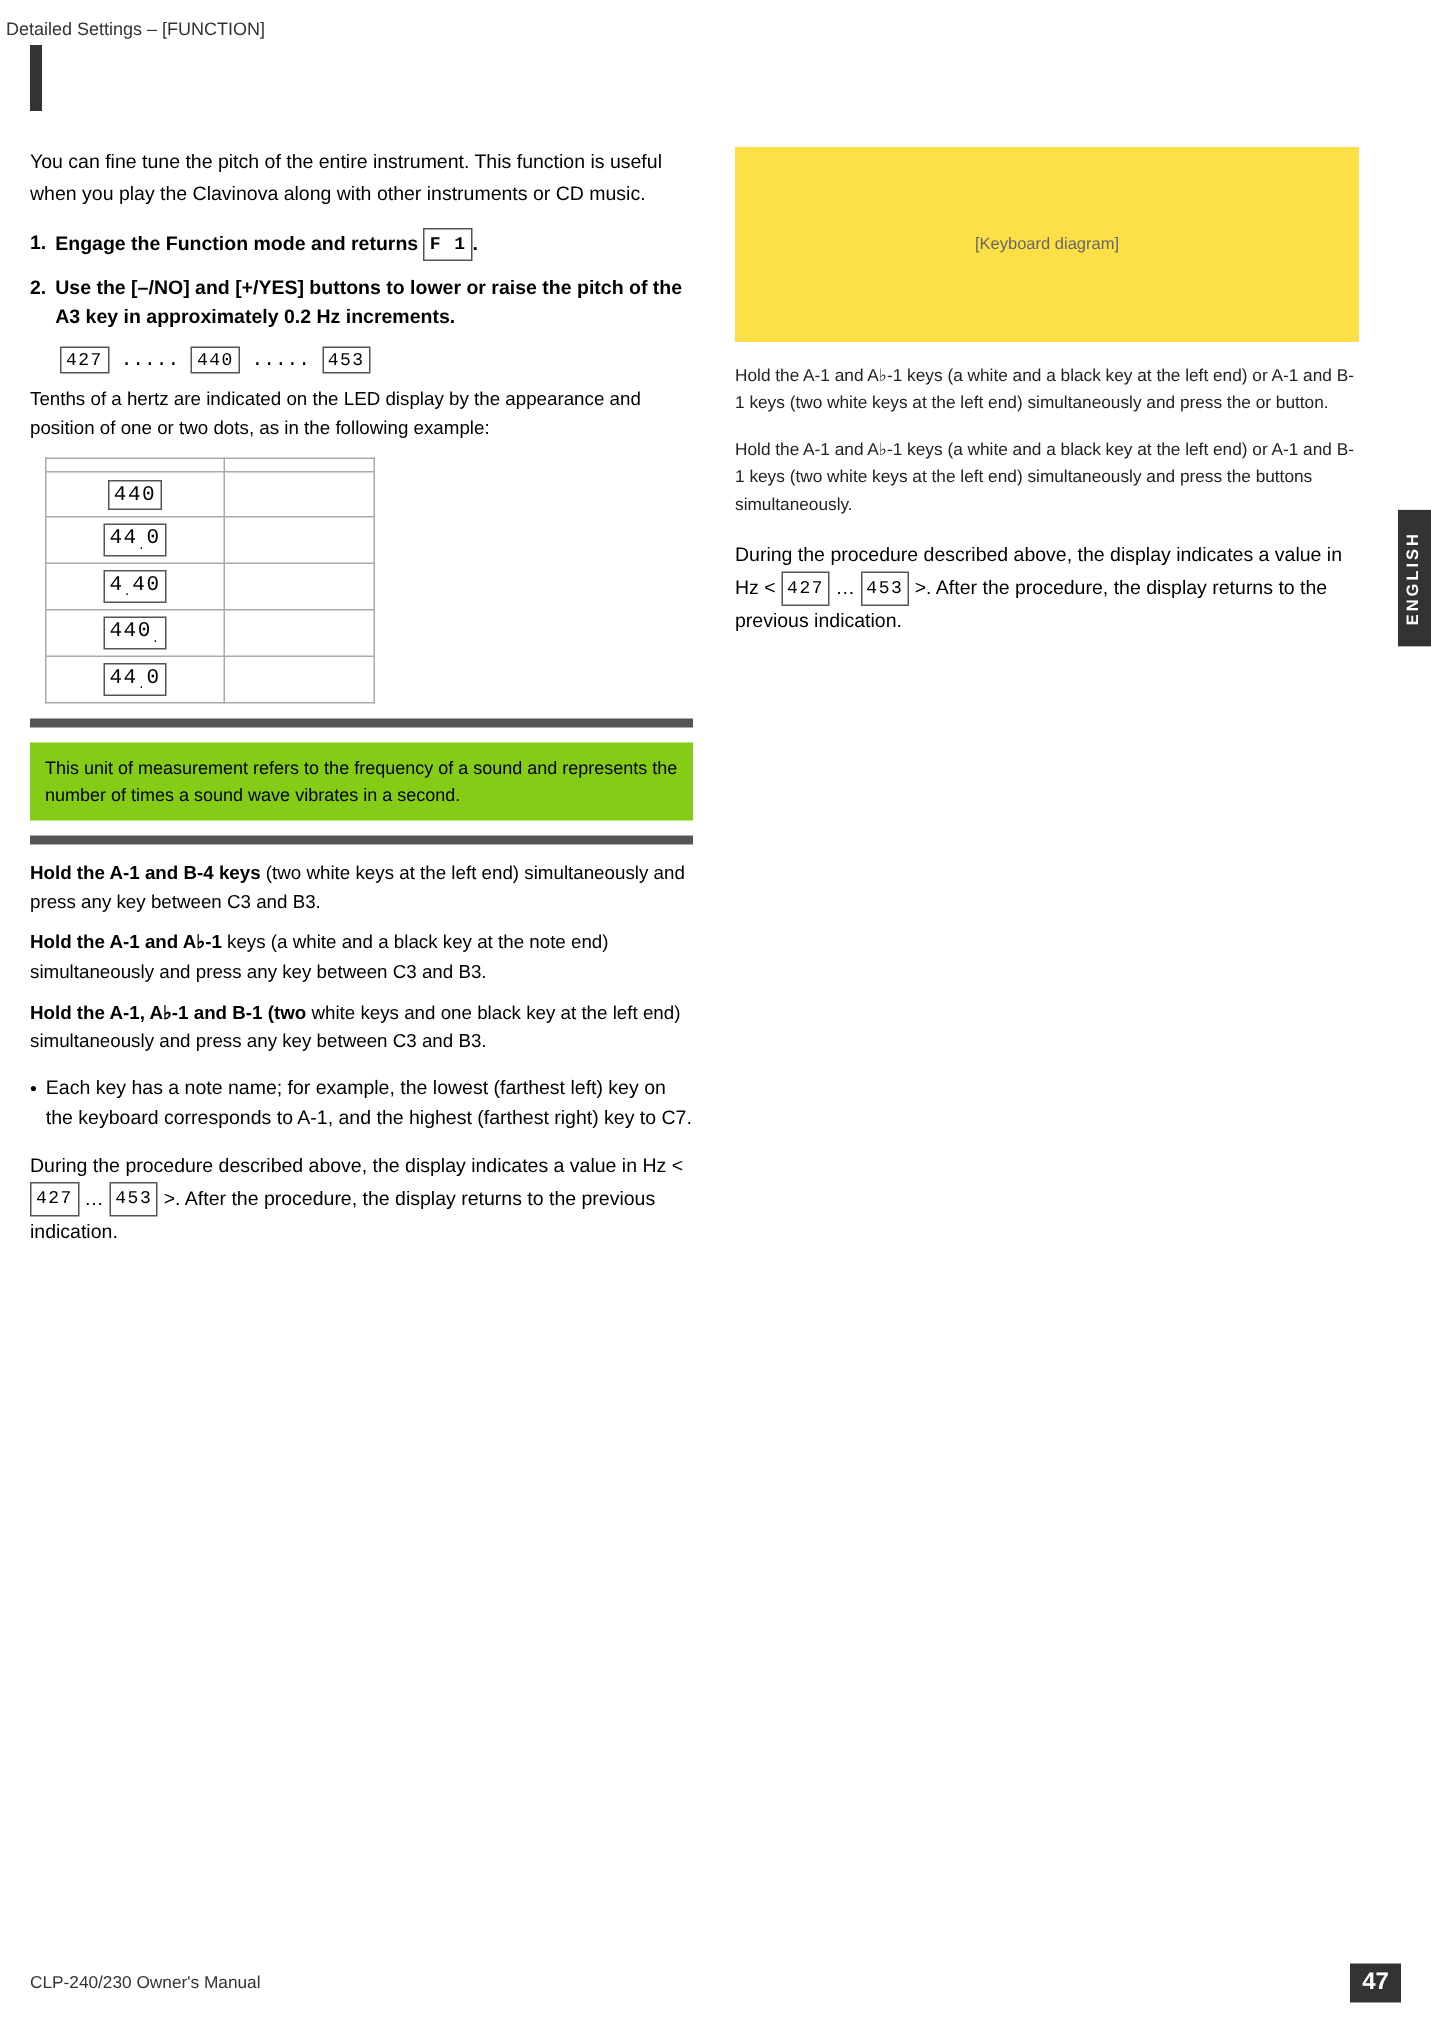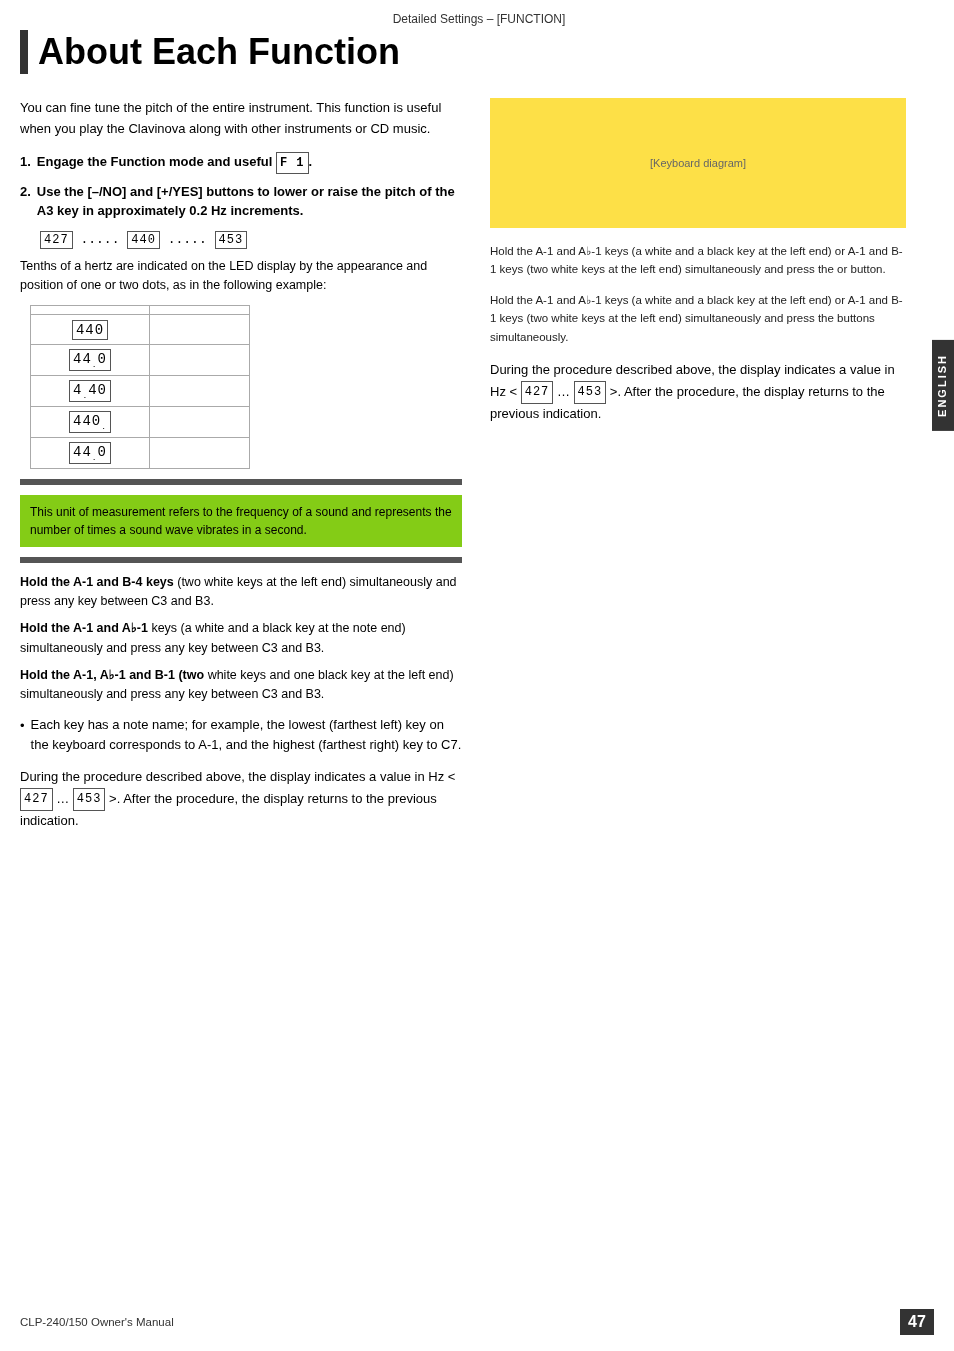--- a/index.html
+++ b/index.html
@@ -15,22 +15,22 @@
 
     .page-wrapper {
       width: 954px;
       min-height: 1351px;
       position: relative;
       padding: 0;
     }
 
     
     .page-header {
-      text-align: center;
-      padding: 12px 20px 4px 24px;
+      text-align: left;
+      padding: 12px 20px 4px 4px;
       font-size: 12px;
       color: #333;
     }
 
     
     .right-tab {
       position: absolute;
       right: 0;
       top: 340px;
       width: 22px;
@@ -259,36 +259,35 @@
     <span>Detailed Settings – [FUNCTION]</span>
   </div>
 
   <div class="right-tab">
     <span>ENGLISH</span>
   </div>
 
   <div style="padding: 0 20px 10px 20px;">
     <div class="page-title">
       <div class="title-bar"></div>
-      <span>About Each Function</span>
     </div>
   </div>
 
   <div class="main-content">
 
     <div class="left-col">
 
 
       <p class="body-text">You can fine tune the pitch of the entire instrument. This function is useful when you play the Clavinova along with other instruments or CD music.</p>
 
       <div class="numbered-list">
         <div class="numbered-item">
           <span class="item-number">1.</span>
           <span class="item-text">
-            <span>Engage the Function mode and useful</span>
+            <span>Engage the Function mode and returns</span>
             <span class="inline-led">F 1</span>.
           </span>
         </div>
         <div class="numbered-item">
           <span class="item-number">2.</span>
           <span class="item-text">Use the [–/NO] and [+/YES] buttons to lower or raise the pitch of the A3 key in approximately 0.2 Hz increments.</span>
         </div>
       </div>
 
       <div class="led-sequence">
@@ -392,17 +391,17 @@
         <span>…</span>
         <span class="inline-led">453</span>
         <span>&gt;. After the procedure, the display returns to the previous indication.</span>
       </p>
 
     </div>
 
   </div>
 
   <div class="page-footer">
-    <span>CLP-240/150 Owner's Manual</span>
+    <span>CLP-240/230 Owner's Manual</span>
     <div class="page-number">47</div>
   </div>
 
 </div>
 
 </body></html>

